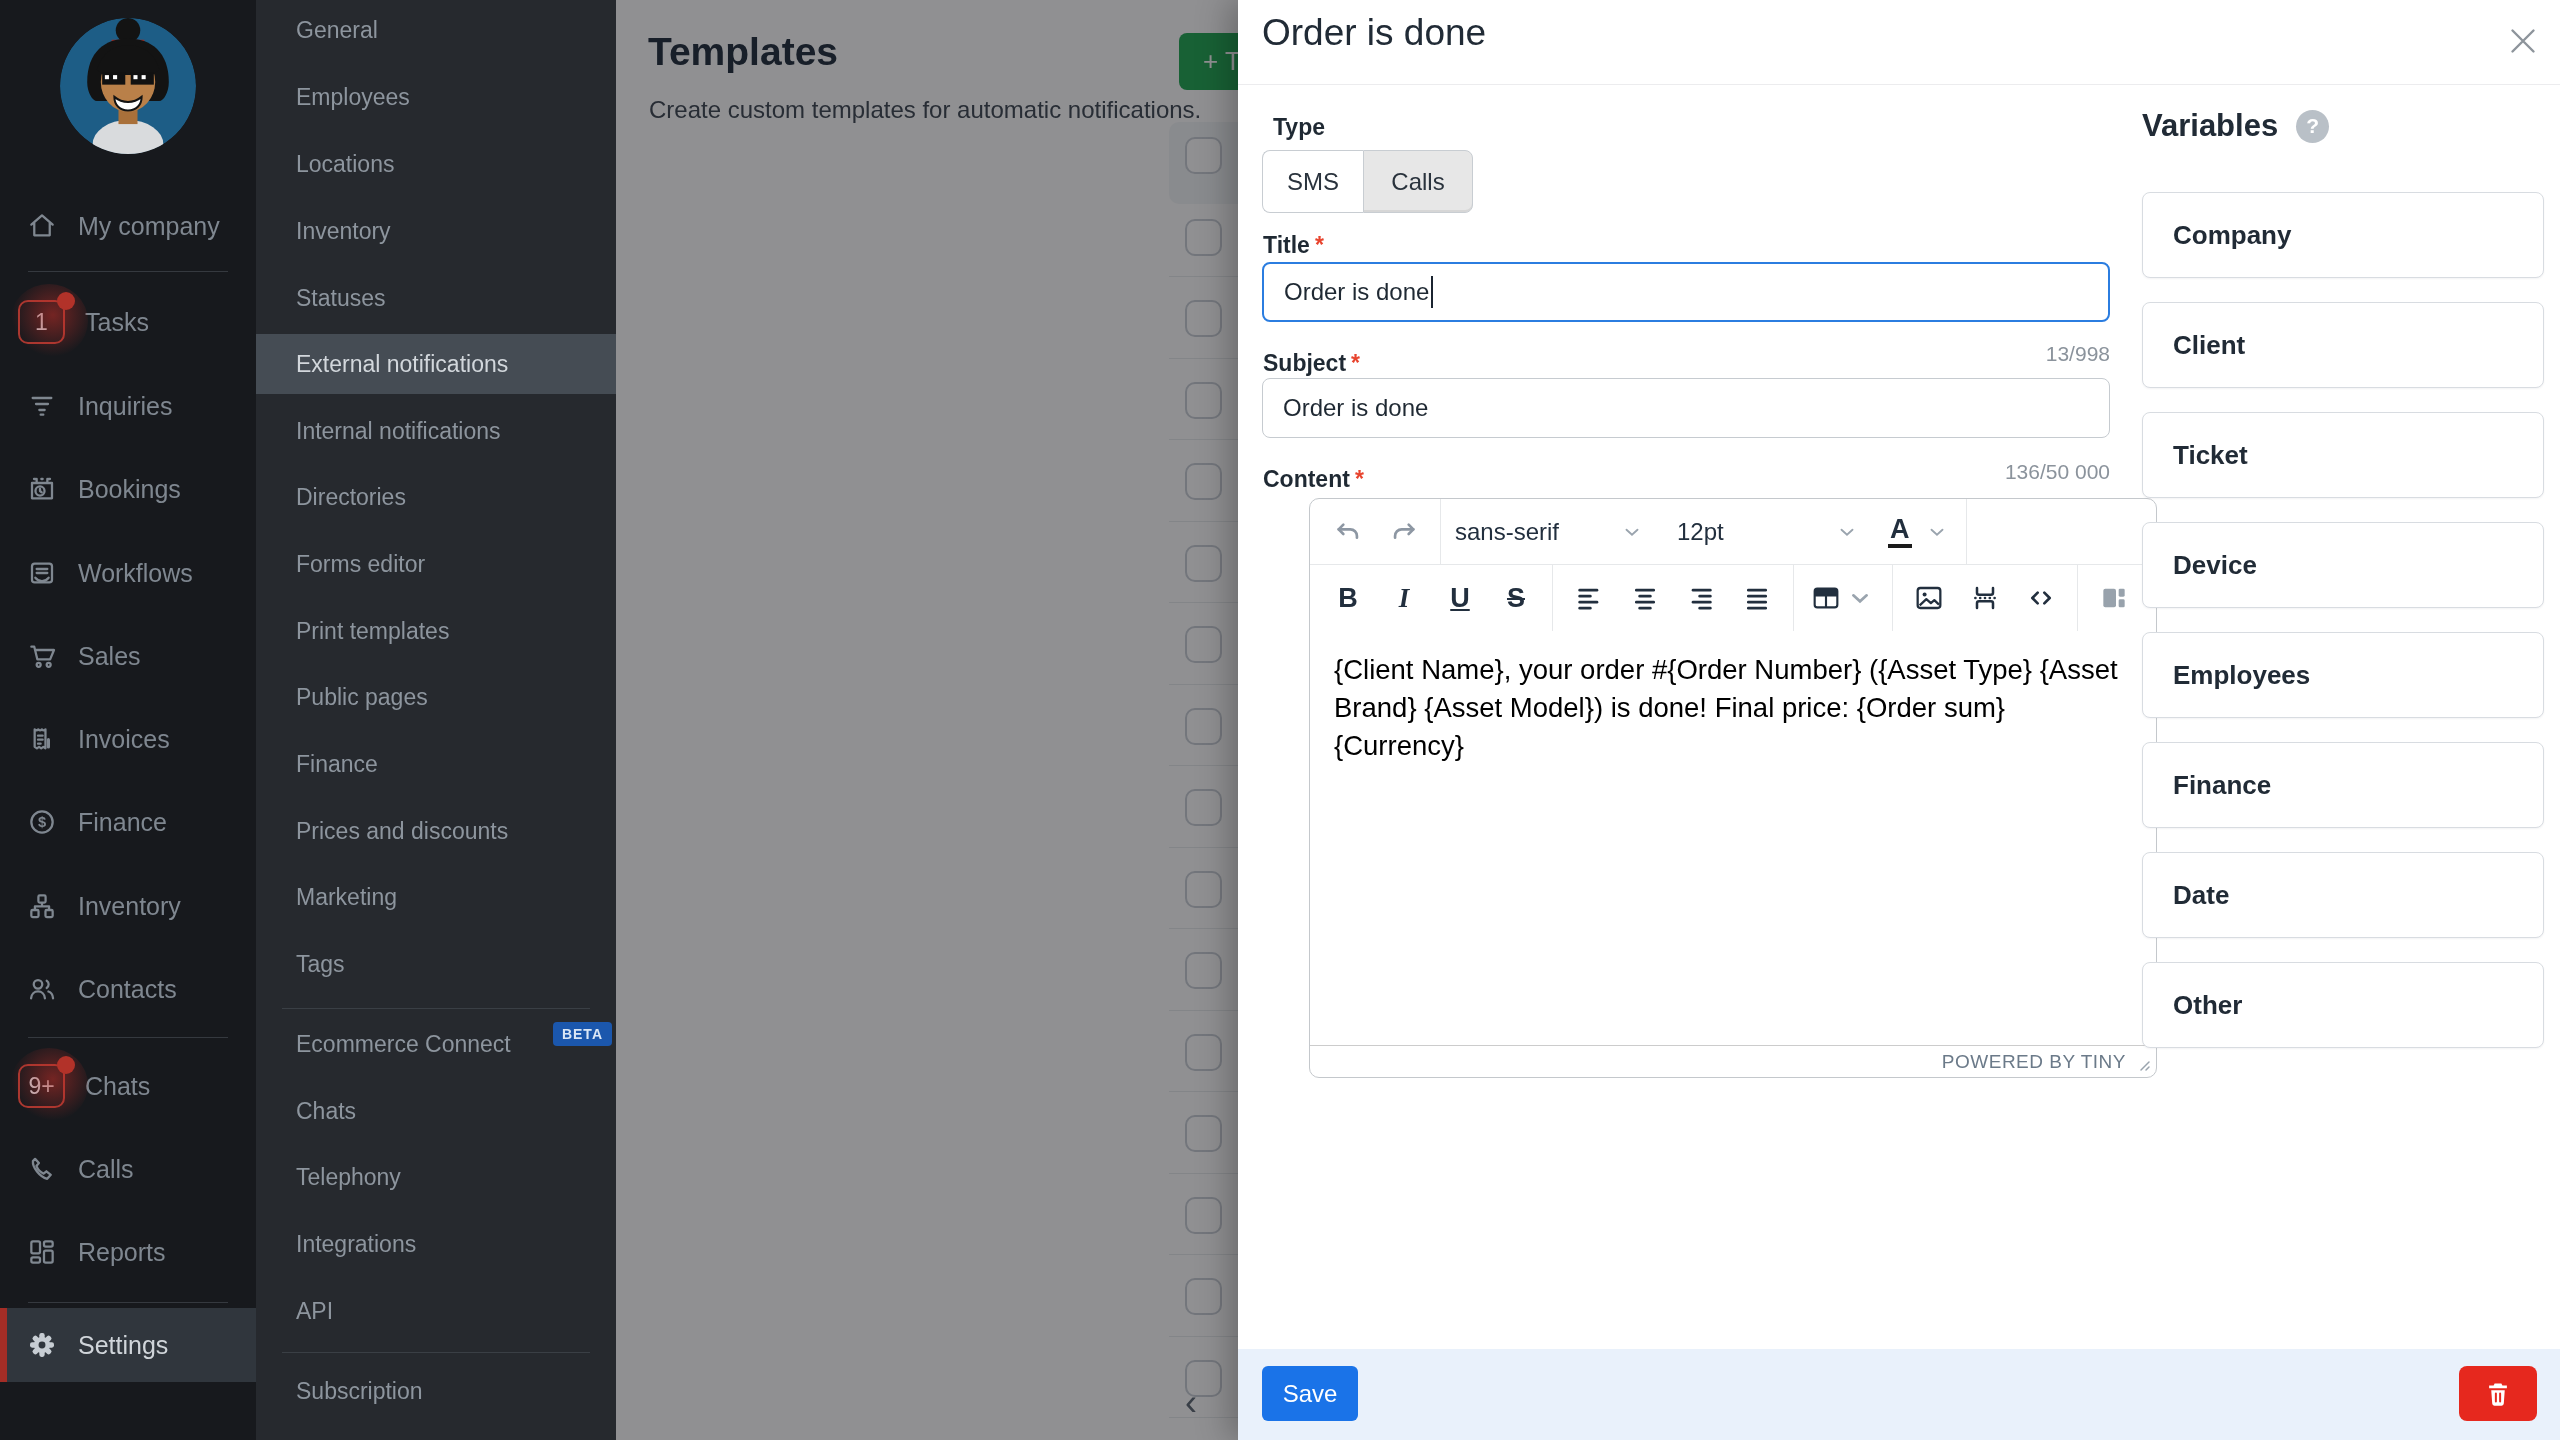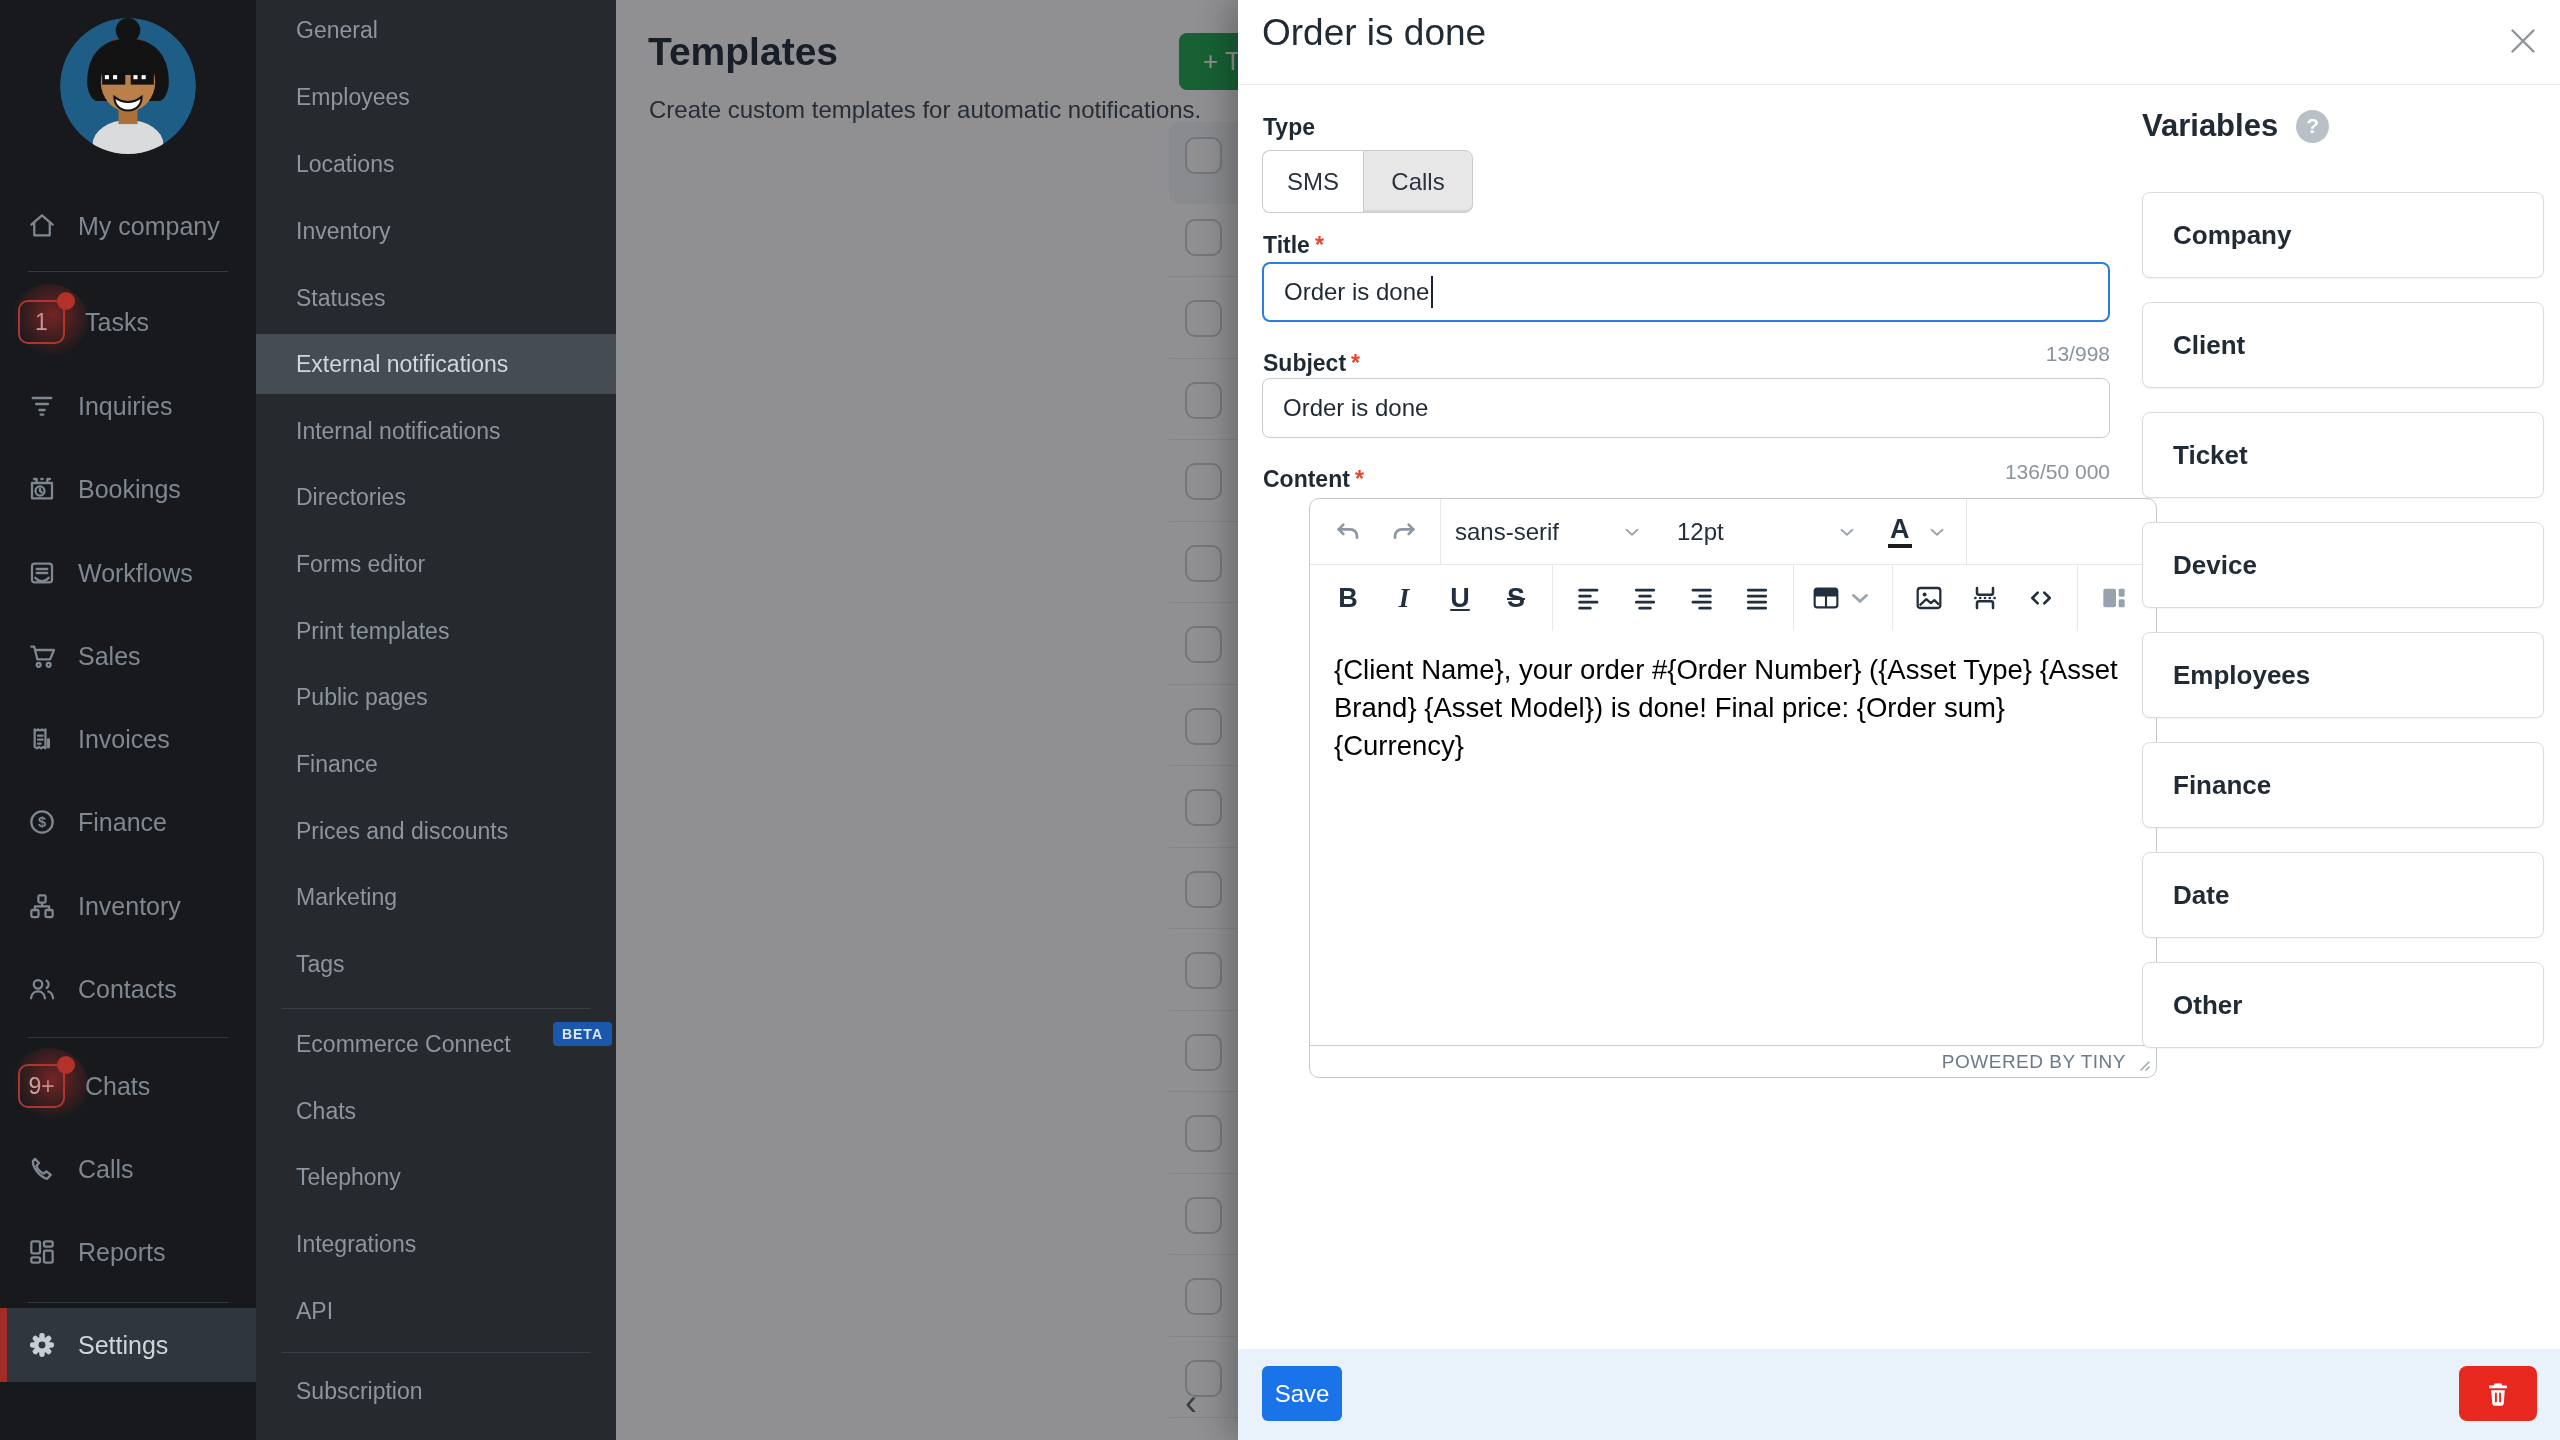--- a/index.html
+++ b/index.html
@@ -93,21 +93,21 @@
   
   #vars-heading { position:absolute; left:904px; top:108px; font-size:31px; font-weight:600; color:#212b36; display:flex; align-items:center; }
   #vars-help { width:33px; height:33px; border-radius:50%; background:#b9c0c7; color:#fff; font-size:21px; font-weight:bold;
     display:flex; align-items:center; justify-content:center; margin-left:18px; cursor:pointer; }
   .var-card { position:absolute; left:904px; width:402px; height:86px; background:#fff; border:1px solid #d8dce1; border-radius:8px;
     box-shadow:0 1px 2px rgba(16,24,40,0.05); display:flex; align-items:center; padding-left:30px;
     font-size:26px; font-weight:bold; color:#212b36; cursor:grab; }
 
   
   #modal-footer { position:absolute; left:0; top:1349px; width:1322px; height:91px; background:#e9f1fb; }
-  #save-btn { position:absolute; left:24px; top:17px; width:80px; height:55px; background:#1a73e8; color:#fff;
+  #save-btn { position:absolute; left:24px; top:17px; width:96px; height:55px; background:#1a73e8; color:#fff;
     font-size:24px; border:none; border-radius:6px; cursor:pointer; }
   #delete-btn { position:absolute; right:23px; top:17px; width:78px; height:55px; background:#e6281e; border:none;
     border-radius:8px; cursor:pointer; display:flex; align-items:center; justify-content:center; }
   #delete-btn svg { width:30px; height:30px; }
 </style>
 </head>
 <body>
 
 <div id="app-sidebar">
   <div id="avatar">
@@ -377,21 +377,21 @@
   <div id="modal-title">Order is done</div>
   <div id="modal-close">
     <span class="icn" style="width:36px;height:36px">
       <svg viewBox="0 0 24 24" fill="none" stroke="#8d949b" stroke-width="1.6" stroke-linecap="round">
           <path d="M5 5l14 14M19 5L5 19"></path>
         </svg>
     </span>
   </div>
   <div id="modal-header-line"></div>
 
-  <div class="fld-label" style="left:25px; top:114px"><span>Type</span></div>
+  <div class="fld-label" style="left:35px; top:114px"><span>Type</span></div>
   <div id="type-toggle">
     <div class="seg-btn" id="seg-sms">SMS</div>
     <div class="seg-btn" id="seg-email">Calls</div>
   </div>
 
   <div class="fld-label" style="left:25px; top:232px">
     <span>Title</span><span class="req">*</span>
   </div>
   <div class="text-input" id="title-input" style="top:262px">
     <span>Order is done</span>

